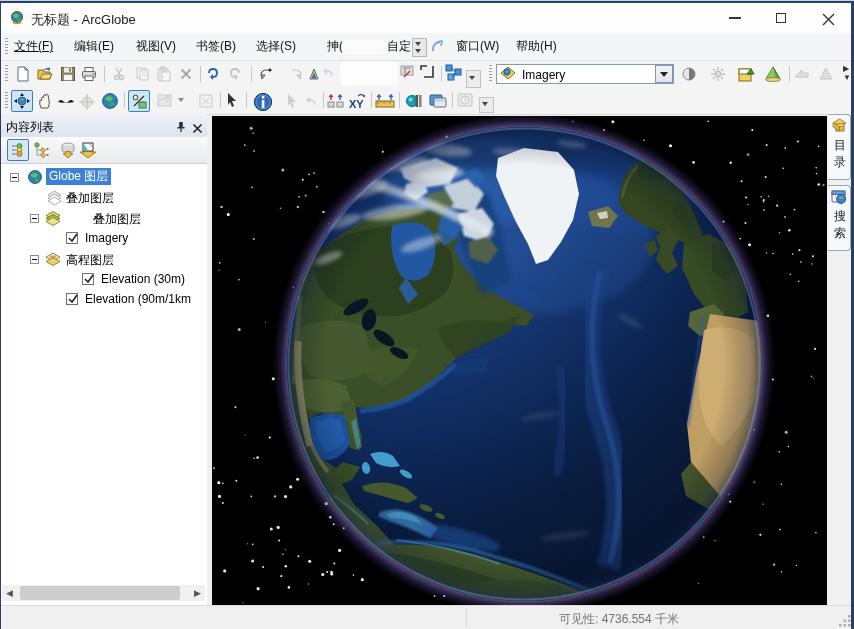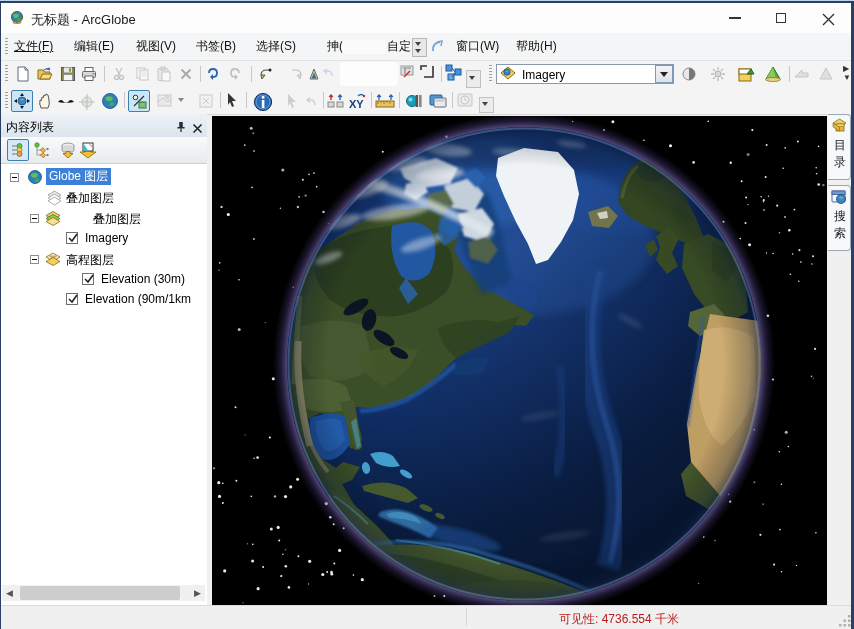--- a/index.html
+++ b/index.html
@@ -725,21 +725,21 @@
 <div class="ic" style="left:831px;top:189px;"><svg width="17" height="17">
       <rect x="1" y="2" width="13" height="11" rx="1" fill="#f5f8fa" stroke="#4a6a9a"></rect>
       <rect x="1" y="2" width="13" height="3.5" fill="#6a9ad8" stroke="#4a6a9a"></rect>
       <circle cx="10" cy="10" r="4.5" fill="#3a86c8" stroke="#1a4a7a" stroke-width=".8"></circle>
       <path d="M7.5 8.5 Q10 6.5 12.5 8.5 Q11 11 7.5 8.5Z" fill="#6fc06f"></path>
     </svg></div>
 <div class="abs" style="left:833px;top:208px;width:14px;font-size:12px;line-height:17px;color:#222;text-align:center;">搜<br>索</div>
 
 <div class="abs" style="left:1px;top:605px;width:850px;height:24px;background:#f0f0f0;border-top:1px solid #dcdcdc;"></div>
 <div class="abs" style="left:466px;top:608px;width:1px;height:18px;background:#d8d8d8;"></div>
-<div class="abs" style="left:559px;top:611px;font-size:12px;color:#b91c1c;">可见性:  4736.554 千米</div>
+<div class="abs" style="left:559px;top:611px;font-size:12px;color:#737373;">可见性:  4736.554 千米</div>
 <div class="abs" style="left:838px;top:614px;width:14px;height:14px;"><svg width="14" height="14">
       <g fill="#b0b0b0">
         <rect x="10" y="1" width="2.5" height="2.5"></rect>
         <rect x="5.5" y="5.5" width="2.5" height="2.5"></rect>
         <rect x="10" y="5.5" width="2.5" height="2.5"></rect>
         <rect x="1" y="10" width="2.5" height="2.5"></rect>
         <rect x="5.5" y="10" width="2.5" height="2.5"></rect>
         <rect x="10" y="10" width="2.5" height="2.5"></rect>
       </g>
     </svg></div>

